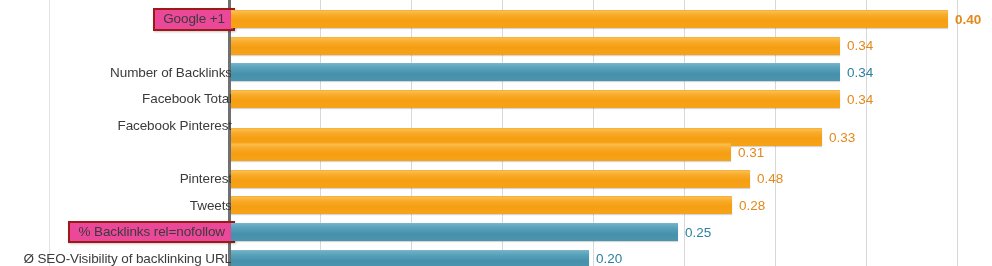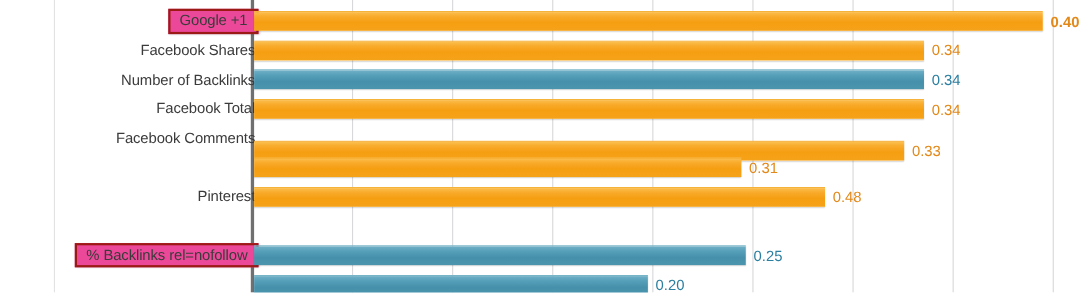--- a/index.html
+++ b/index.html
@@ -84,21 +84,20 @@
     <div class="row" style="top:6px;">
       <div class="row-label boxed">Google +1</div>
       <div class="bar-wrap">
         <div class="bar orange" style="width:717px;font-weight:bold;">
           <span class="bar-value orange">0.40</span>
         </div>
       </div>
     </div>
 
     <div class="row" style="top:32.6px;">
-      <div class="row-label">Facebook Shares</div>
       <div class="bar-wrap">
         <div class="bar orange" style="width:609px;">
           <span class="bar-value orange">0.34</span>
         </div>
       </div>
     </div>
 
     <div class="row" style="top:59.2px;">
       <div class="row-label">Number of Backlinks</div>
       <div class="bar-wrap">
@@ -111,56 +110,65 @@
     <div class="row" style="top:85.8px;">
       <div class="row-label">Facebook Total</div>
       <div class="bar-wrap">
         <div class="bar orange" style="width:609px;">
           <span class="bar-value orange">0.34</span>
         </div>
       </div>
     </div>
 
     <div class="row" style="top:112.4px;">
-      <div class="row-label">Facebook Comments</div>
+      <div class="row-label">Facebook Pinterest</div>
       <div class="bar-wrap">
         <div class="bar orange" style="width:591px;margin-top:23px;">
           <span class="bar-value orange">0.33</span>
         </div>
       </div>
     </div>
 
     <div class="row" style="top:139px;">
       <div class="bar-wrap">
-        <div class="bar orange" style="width:443px;">
+        <div class="bar orange" style="width:500px;">
           <span class="bar-value orange">0.31</span>
         </div>
       </div>
     </div>
 
     <div class="row" style="top:165.6px;">
       <div class="row-label">Pinterest</div>
       <div class="bar-wrap">
         <div class="bar orange" style="width:519px;">
           <span class="bar-value orange">0.48</span>
         </div>
       </div>
     </div>
 
+    <div class="row" style="top:192.2px;">
+      <div class="row-label">Tweets</div>
+      <div class="bar-wrap">
+        <div class="bar orange" style="width:501px;">
+          <span class="bar-value orange">0.28</span>
+        </div>
+      </div>
+    </div>
 
     <div class="row" style="top:218.8px;">
       <div class="row-label boxed">% Backlinks rel=nofollow</div>
       <div class="bar-wrap">
         <div class="bar teal" style="width:447px;text-decoration:underline;">
           <span class="bar-value teal">0.25</span>
         </div>
       </div>
     </div>
 
     <div class="row" style="top:245.4px;">
+      <div class="row-label">Ø SEO-Visibility of backlinking URL</div>
       <div class="bar-wrap">
         <div class="bar teal" style="width:358px;">
           <span class="bar-value teal">0.20</span>
         </div>
       </div>
     </div>
 
   </div>
 </div>
 

